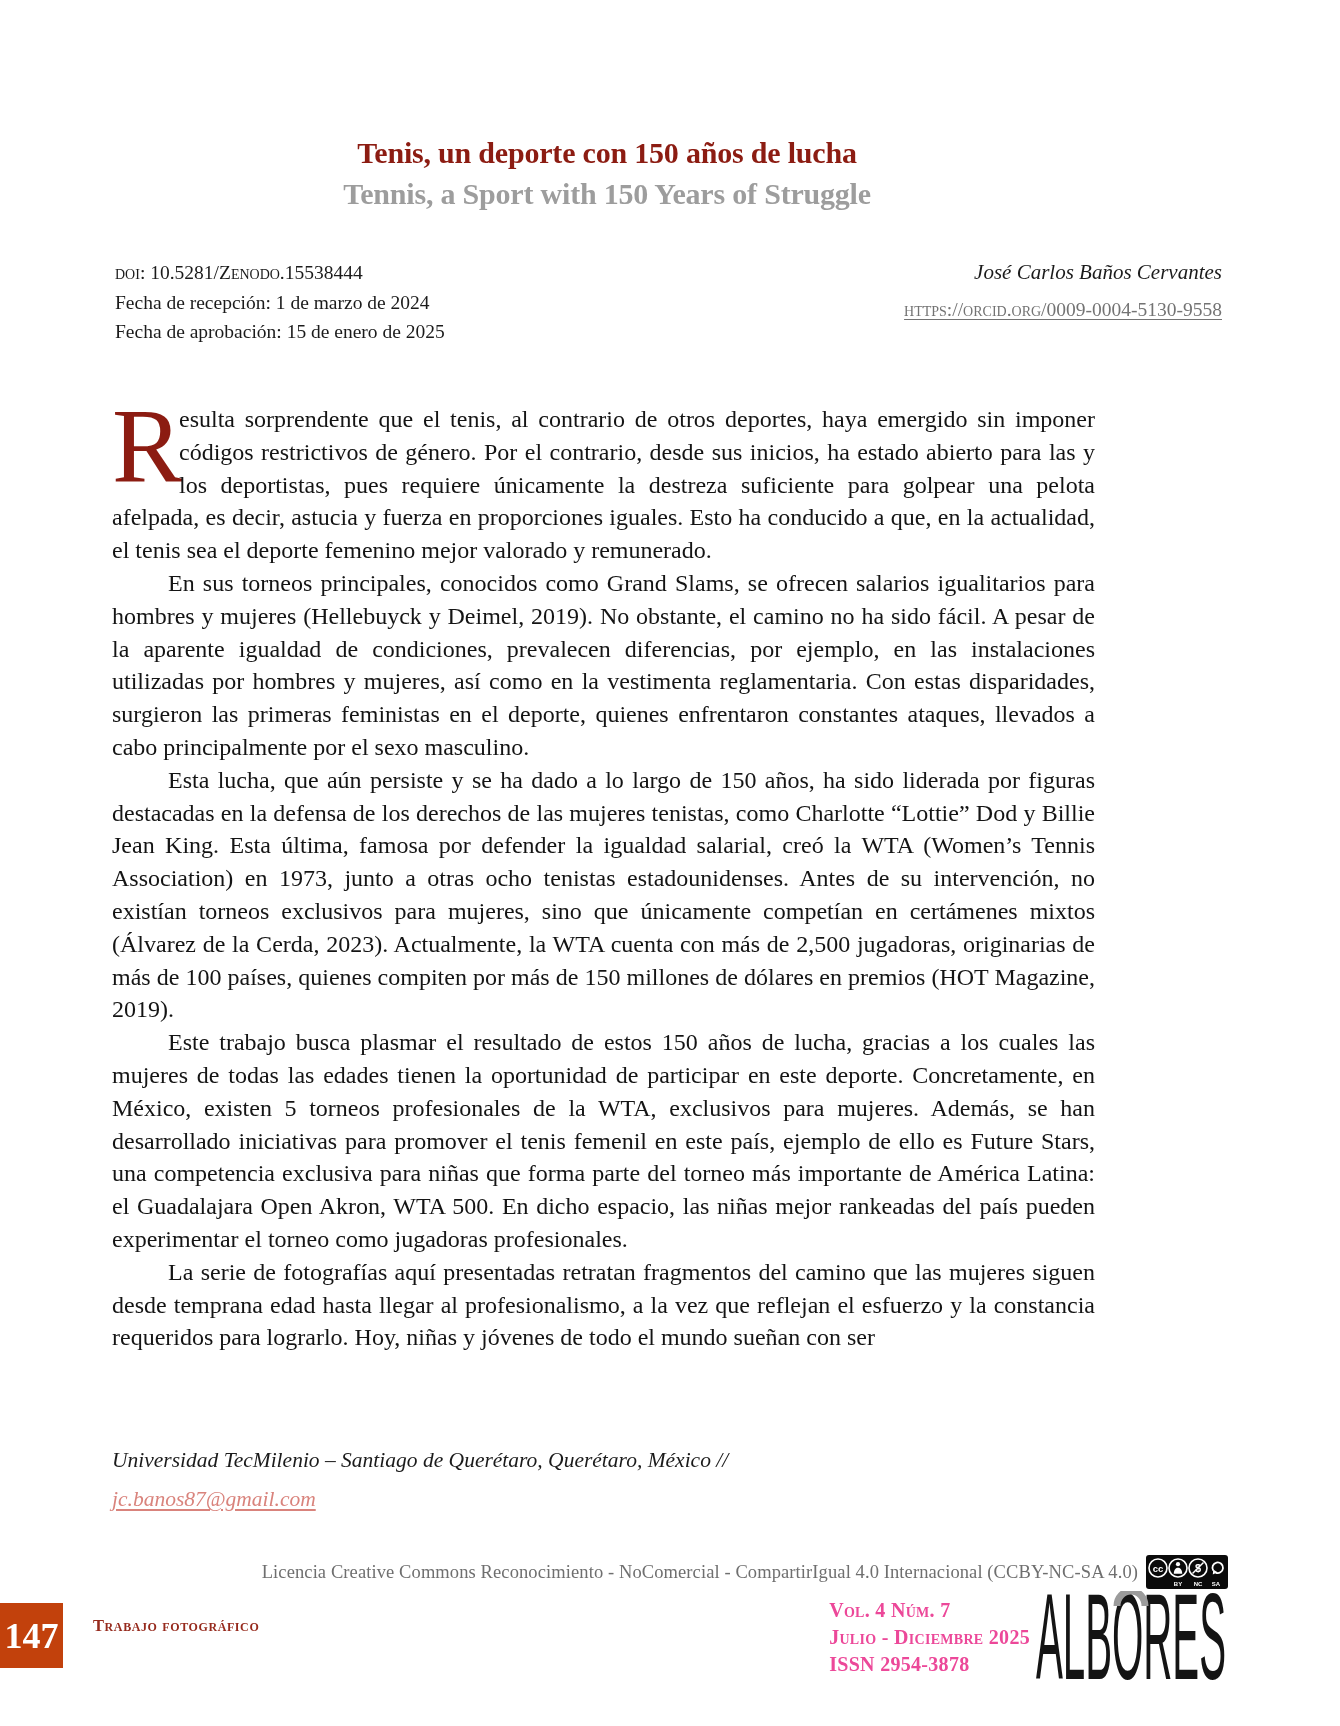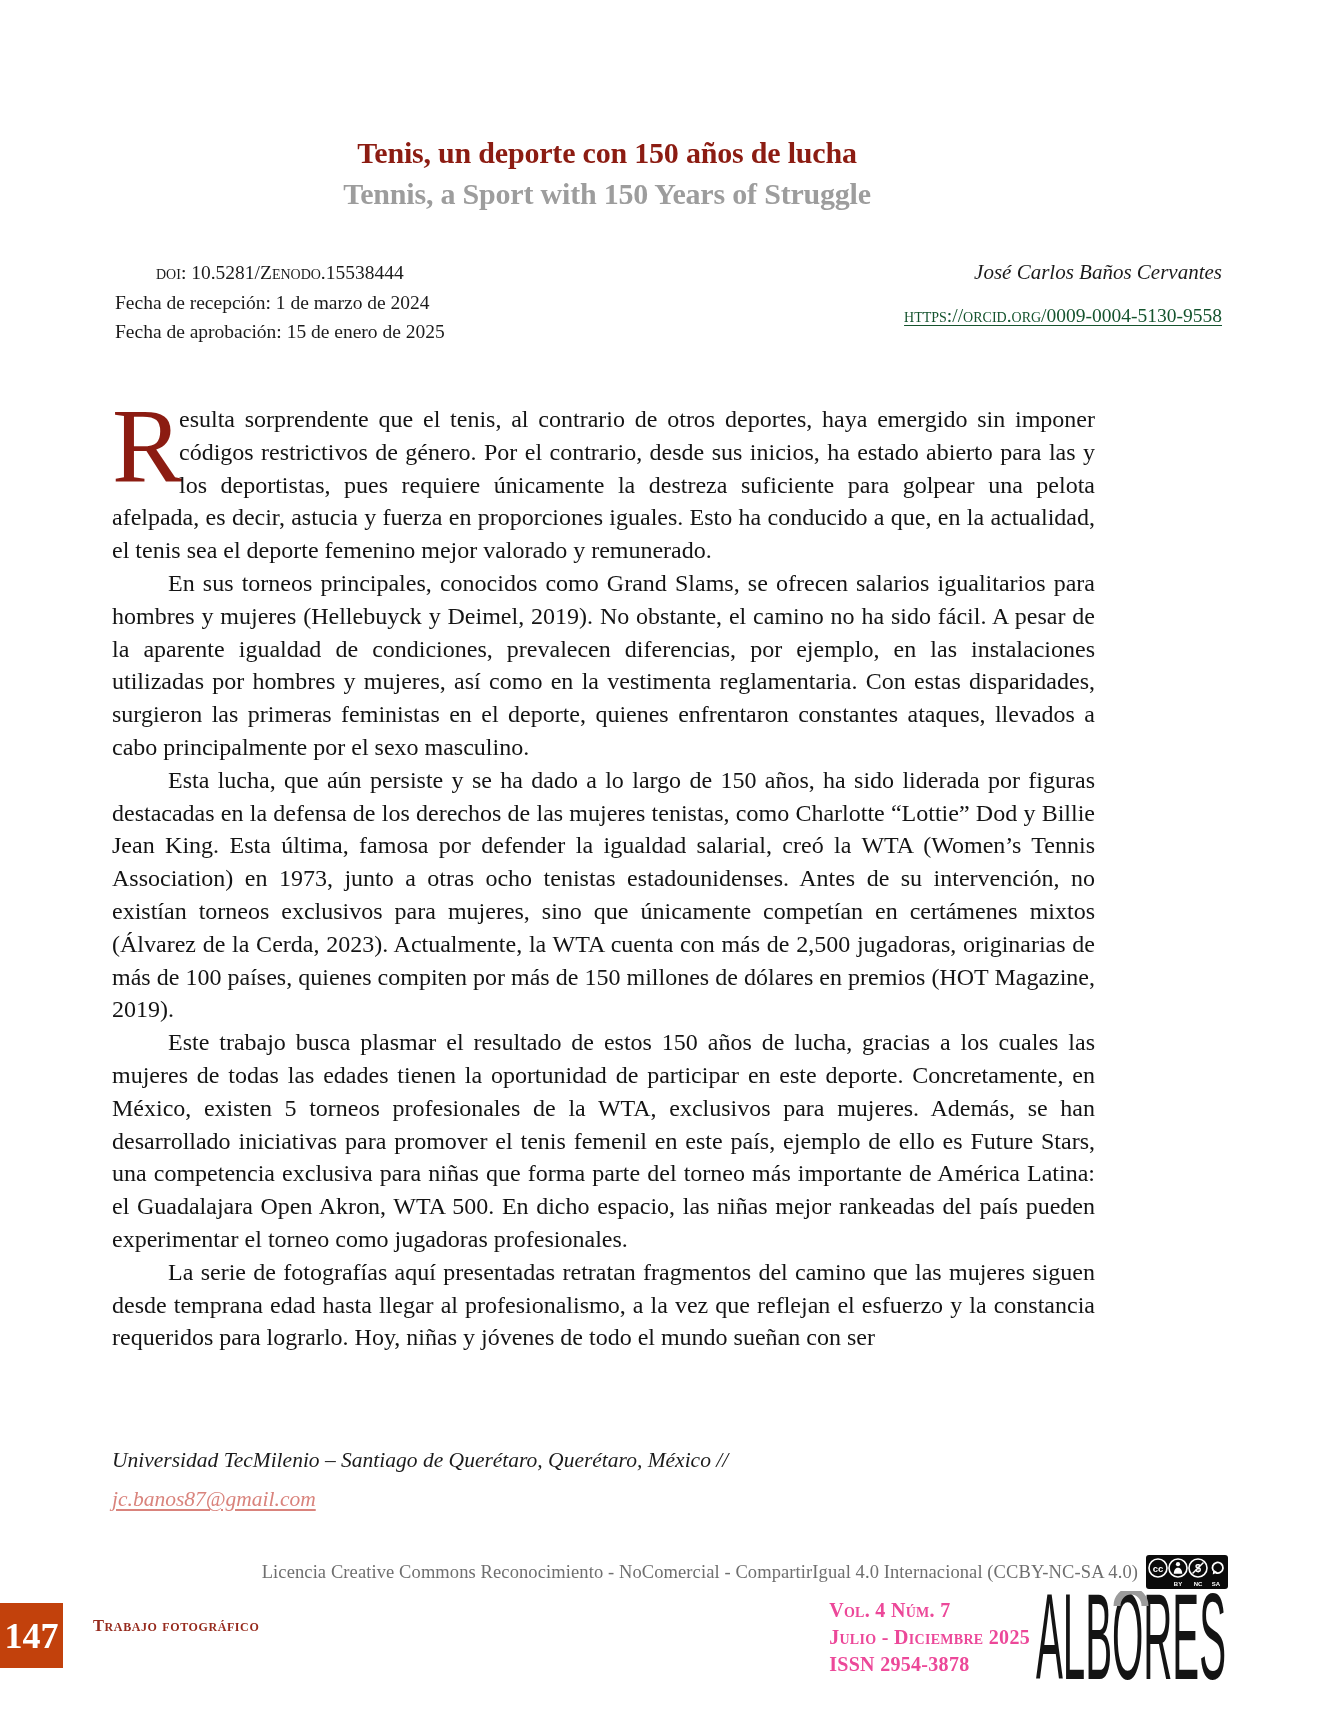--- a/index.html
+++ b/index.html
@@ -15,25 +15,25 @@
 
   
   .titles { position:absolute; top:134px; left:112px; width:990px; text-align:center; }
   .title-es { margin:0; font-size:30px; line-height:37px; font-weight:bold; color:#8c1c12; letter-spacing:-0.2px; }
   .title-en { margin:4px 0 0 0; font-size:30px; line-height:37px; font-weight:bold; color:#9d9d9d; letter-spacing:-0.2px; }
 
   
   .meta { position:absolute; top:258px; left:115px; width:1107px;
           display:flex; justify-content:space-between; align-items:flex-start; }
   .meta-left { font-size:19.5px; line-height:29.5px; color:#1b1b1b; }
-  .doi-line { font-variant: small-caps; text-align: center; }
+  .doi-line { font-variant: small-caps; }
   .meta-right { text-align:right; }
   .author-name { font-style:italic; font-size:21px; line-height:29px; color:#1b1b1b; }
-  .orcid-link { display:inline-block; margin-top:18px; font-variant:small-caps; font-size:19.5px;
-                color:#14532d; text-decoration:underline; text-underline-offset:3px; cursor:pointer; }
+  .orcid-link { display:inline-block; margin-top:12px; font-variant:small-caps; font-size:19.5px;
+                color:#737373; text-decoration:underline; text-underline-offset:3px; cursor:pointer; }
 
   
   .article { position:absolute; top:403px; left:112px; width:983px;
              font-size:24px; line-height:32.8px; text-align:justify; color:#141414; }
   .article p { margin:0; }
   .article p.indent { text-indent:56px; }
   .dropcap { float:left; width:58px; font-size:106px; line-height:79px;
              color:#8c1c12; margin:3px 9px 0 0; text-align:left; }
 
   

